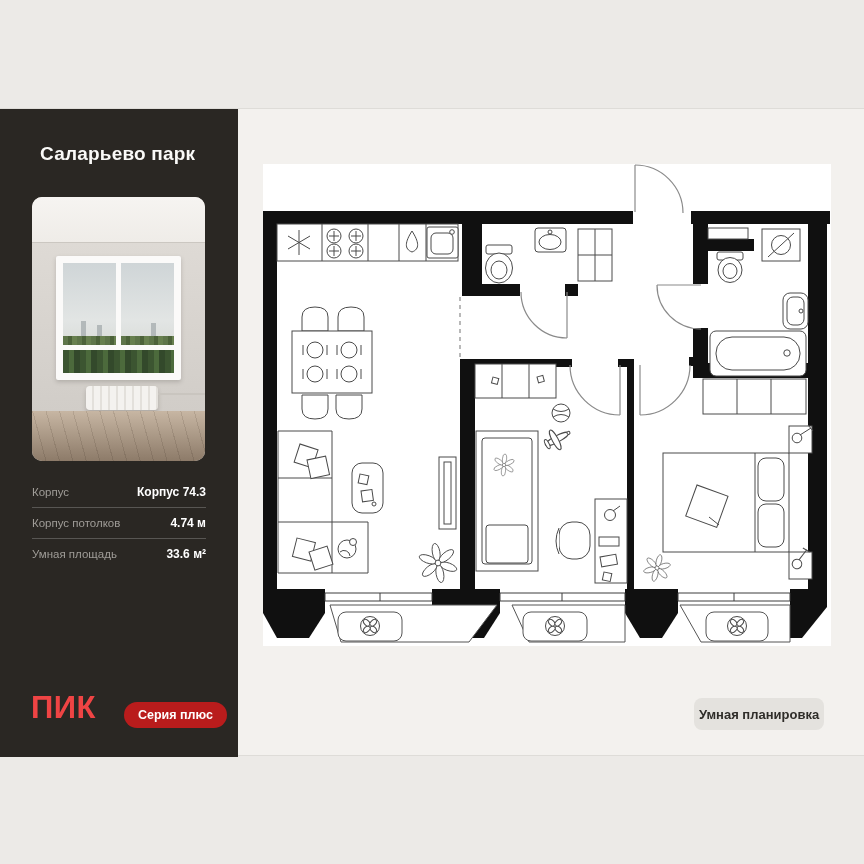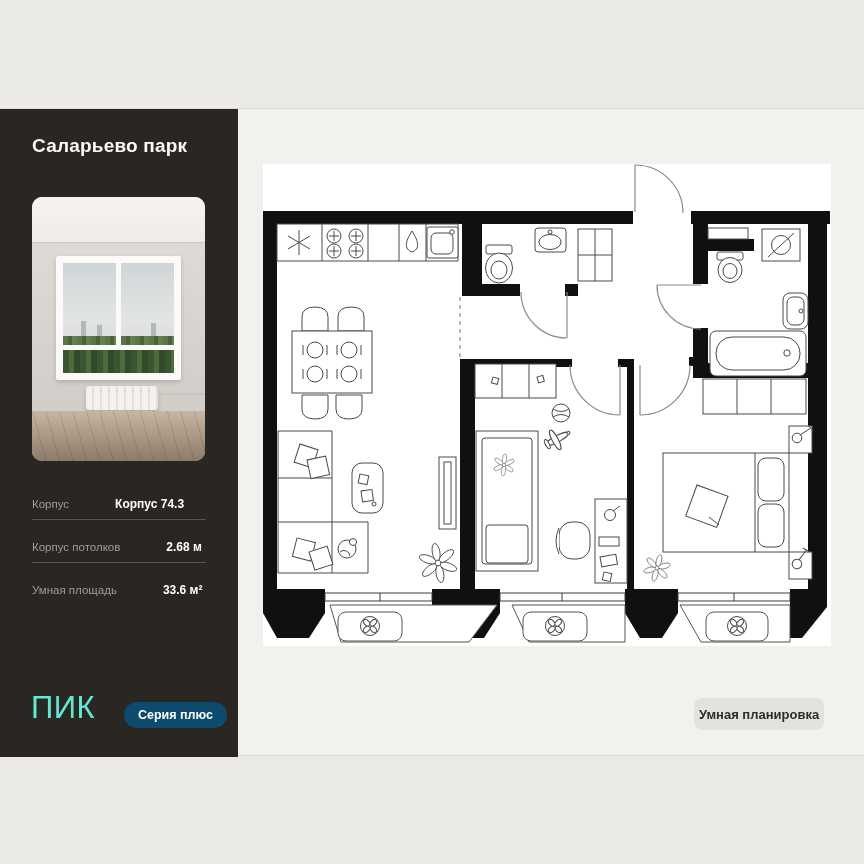--- a/index.html
+++ b/index.html
@@ -3,21 +3,21 @@
 <meta charset="utf-8">
 <style>
   html,body{margin:0;padding:0;background:#ECEAE7;}
   *{box-sizing:border-box;}
   .page{position:relative;width:864px;height:864px;margin:0 auto;background:#ECEAE7;
         font-family:"Liberation Sans","DejaVu Sans",sans-serif;overflow:hidden;}
   .content{position:absolute;left:0;top:108px;width:864px;height:648px;background:#F3F1EE;
            border-top:1px solid #DEDCD8;border-bottom:1px solid #DEDCD8;}
   
   .sidebar{position:absolute;left:0;top:0;width:238px;height:648px;background:#2A2723;}
-  .side-title{position:absolute;left:32px;top:26px;margin:0;color:#FAFAF8;font-size:19px;
+  .side-title{position:absolute;left:32px;top:26px;margin:8px;color:#FAFAF8;font-size:19px;
               font-weight:700;letter-spacing:.2px;}
   .photo{position:absolute;left:32px;top:88px;width:173px;height:264px;border-radius:10px;
          overflow:hidden;background:#D8D4CF;}
   .ph-ceiling{position:absolute;left:0;top:0;width:100%;height:46px;
               background:linear-gradient(180deg,#F6F4F1,#EFECE8);border-bottom:1px solid #CBC7C1;}
   .ph-wall{position:absolute;left:0;top:46px;width:100%;height:168px;
            background:linear-gradient(180deg,#DEDAD5,#D1CDC8);}
   .ph-window{position:absolute;left:24px;top:59px;width:125px;height:124px;background:#FBFAF9;
              border-radius:2px;padding:7px;box-shadow:0 2px 4px rgba(80,75,70,.25);}
   .ph-panes{display:flex;gap:5px;height:82px;}
@@ -29,28 +29,28 @@
      background:repeating-linear-gradient(90deg,#3C5531 0 6px,#4C6A3C 6px 11px,#33492B 11px 17px);}
   .ph-radiator{position:absolute;left:54px;top:189px;width:72px;height:24px;border-radius:4px;
      background:repeating-linear-gradient(90deg,#F4F2EF 0 6px,#E3E0DB 6px 8px);
      box-shadow:0 3px 4px rgba(70,65,60,.25);}
   .ph-pipe{position:absolute;left:126px;top:196px;width:47px;height:2px;background:#C9C5BF;}
   .ph-floor{position:absolute;left:0;bottom:0;width:100%;height:50px;
      background:linear-gradient(180deg,#C7B6A3,#8D7B69),
      repeating-linear-gradient(75deg,rgba(60,45,30,.12) 0 1px,transparent 1px 13px);
      background-blend-mode:multiply;}
   .specs{position:absolute;left:32px;top:368px;width:174px;}
-  .spec-row{display:flex;justify-content:flex-start;align-items:baseline;padding:8px 0 8px;gap:46px;}
+  .spec-row{display:flex;justify-content:space-between;align-items:baseline;padding:8px 0 8px;gap:46px;}
   .spec-row.bordered{border-bottom:1px solid rgba(255,255,255,.22);}
   .spec-label{color:#A09D98;font-size:11.5px;}
-  .spec-value{color:#FFFFFF;font-size:12px;font-weight:700;text-align:right;margin-top:12px;}
-  .brand-logo{position:absolute;left:31px;top:583px;color:#5eead4;font-size:31px;font-weight:400;
+  .spec-value{color:#FFFFFF;font-size:12px;font-weight:700;text-align:right;}
+  .brand-logo{position:absolute;left:31px;top:583px;color:#ef4444;font-size:31px;font-weight:700;
       letter-spacing:.5px;line-height:1;}
   .series-pill{position:absolute;left:124px;top:593px;height:26px;padding:0 14px;border:none;
-      border-radius:13px;background:#0c4a6e;color:#fff;font-size:12.5px;font-weight:700;
+      border-radius:13px;background:#b91c1c;color:#fff;font-size:12.5px;font-weight:700;
       display:flex;align-items:center;font-family:inherit;}
   
   .plan-svg{position:absolute;left:263px;top:55px;width:568px;height:482px;background:#FFFFFF;}
   .smart-pill{position:absolute;left:694px;top:589px;height:32px;padding:0 5px;border:none;
       border-radius:8px;background:#E4E2DE;color:#2F2D29;font-size:13px;font-weight:600;
       display:flex;align-items:center;font-family:inherit;}
 </style>
 </head>
 <body>
 
@@ -82,21 +82,21 @@
         <div class="ph-floor"></div>
       </div>
 
       <div class="specs">
         <div class="spec-row bordered">
           <span class="spec-label">Корпус</span>
           <span class="spec-value">Корпус 74.3</span>
         </div>
         <div class="spec-row bordered">
           <span class="spec-label">Корпус потолков</span>
-          <span class="spec-value">2.68 м</span>
+          <span class="spec-value">4.74 м</span>
         </div>
         <div class="spec-row">
           <span class="spec-label">Умная площадь</span>
           <span class="spec-value">33.6 м²</span>
         </div>
       </div>
 
       <div class="brand-logo">ПИК</div>
       <button class="series-pill">Серия плюс</button>
     </aside>

